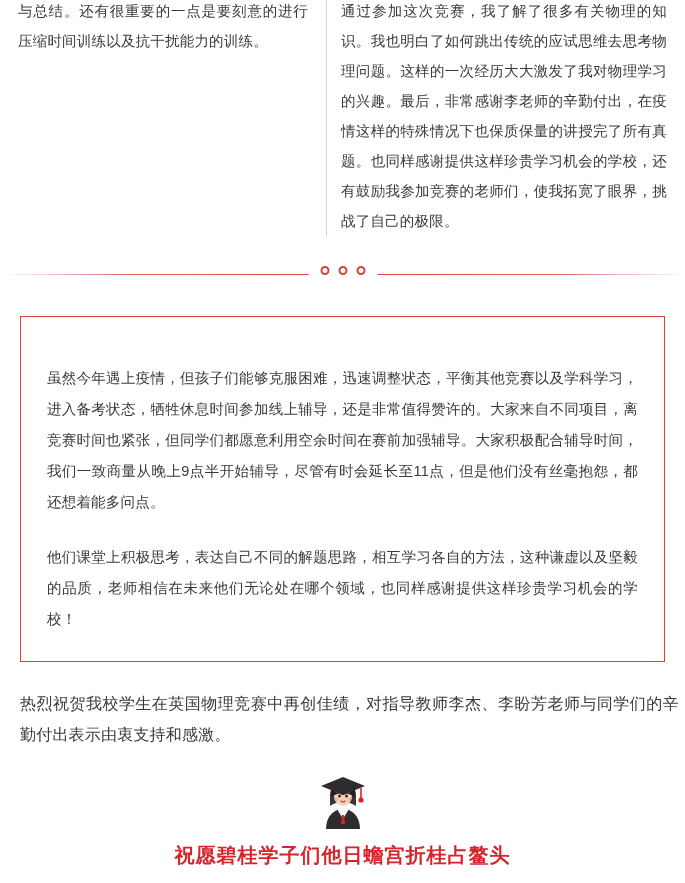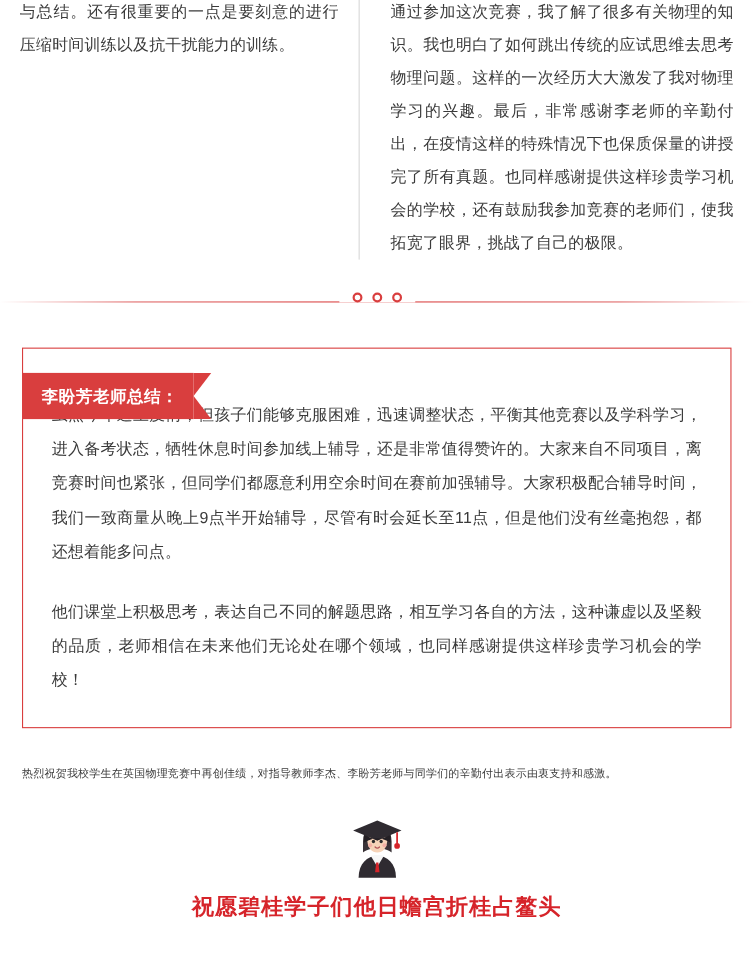--- a/index.html
+++ b/index.html
@@ -31,21 +31,21 @@
   }
   .col-left {
     width: 300px;
     box-sizing: border-box;
     padding-right: 10px;
   }
   .col-right {
     flex: 1;
     box-sizing: border-box;
     border-left: 1px solid #d7d7d7;
-    padding-left: 28px;
+    padding-left: 14px;
     margin-left: 8px;
     min-height: 232px;
   }
   .body-text {
     font-size: 14.5px;
     line-height: 30px;
     color: #3a3a3a;
     letter-spacing: 0.2px;
     text-align: justify;
     margin: 0;
@@ -131,21 +131,21 @@
     margin: 0 0 24px 0;
     letter-spacing: 0.2px;
   }
   .summary-box .para:last-child {
     margin-bottom: 0;
   }
 
   
   .closing {
     margin: 26px 6px 0 20px;
-    font-size: 10px;
+    font-size: 16px;
     line-height: 31px;
     color: #3a3a3a;
     text-align: justify;
     letter-spacing: 0.2px;
   }
 
   
   .icon-wrap {
     margin-top: 22px;
     text-align: center;
@@ -182,24 +182,20 @@
   <div class="divider">
     <div class="line"></div>
     <div class="dots">
       <span class="dot"></span>
       <span class="dot"></span>
       <span class="dot"></span>
     </div>
   </div>
 
   <div class="summary-box">
-    <div class="ribbon">
-      <div class="ribbon-body">李盼芳老师总结：</div>
-      <div class="ribbon-arrow"></div>
-    </div>
     <p class="para">虽然今年遇上疫情，但孩子们能够克服困难，迅速调整状态，平衡其他竞赛以及学科学习，进入备考状态，牺牲休息时间参加线上辅导，还是非常值得赞许的。大家来自不同项目，离竞赛时间也紧张，但同学们都愿意利用空余时间在赛前加强辅导。大家积极配合辅导时间，我们一致商量从晚上9点半开始辅导，尽管有时会延长至11点，但是他们没有丝毫抱怨，都还想着能多问点。</p>
     <p class="para">他们课堂上积极思考，表达自己不同的解题思路，相互学习各自的方法，这种谦虚以及坚毅的品质，老师相信在未来他们无论处在哪个领域，也同样感谢提供这样珍贵学习机会的学校！</p>
   </div>
 
   <p class="closing">热烈祝贺我校学生在英国物理竞赛中再创佳绩，对指导教师李杰、李盼芳老师与同学们的辛勤付出表示由衷支持和感激。</p>
 
   <div class="icon-wrap">
     <svg class="grad-svg" width="56" height="58" viewBox="0 0 56 58">
 
       <path d="M15 24 C15 13, 22 9, 28 9 C34 9, 41 13, 41 24 L41 34 C41 34, 36 30, 28 30 C20 30, 15 34, 15 34 Z" fill="#3a3338"></path>

